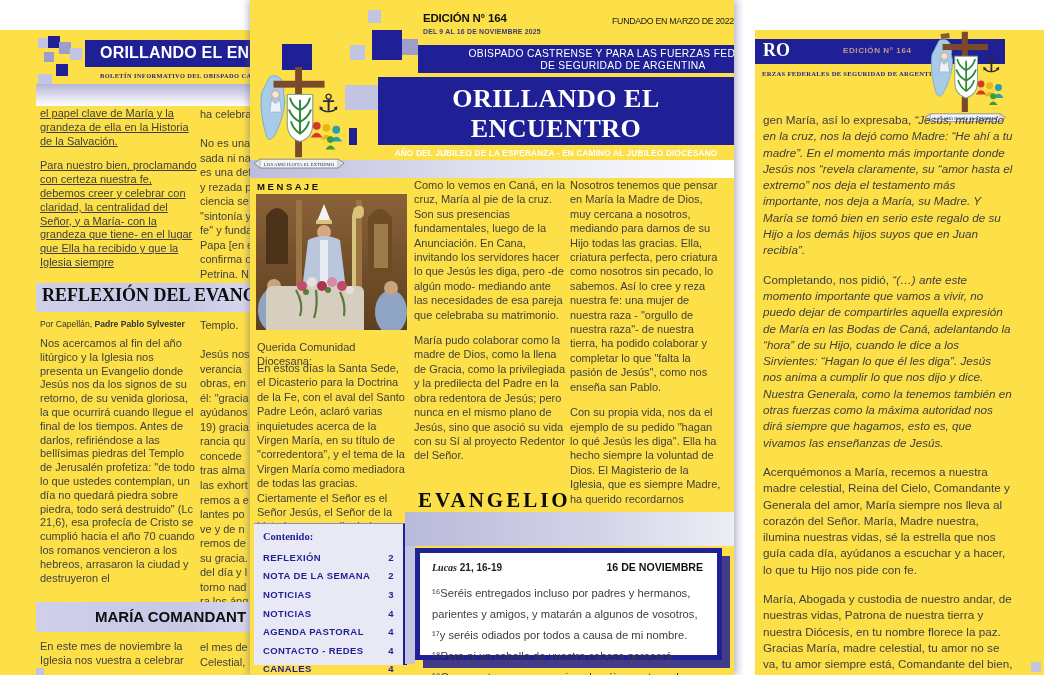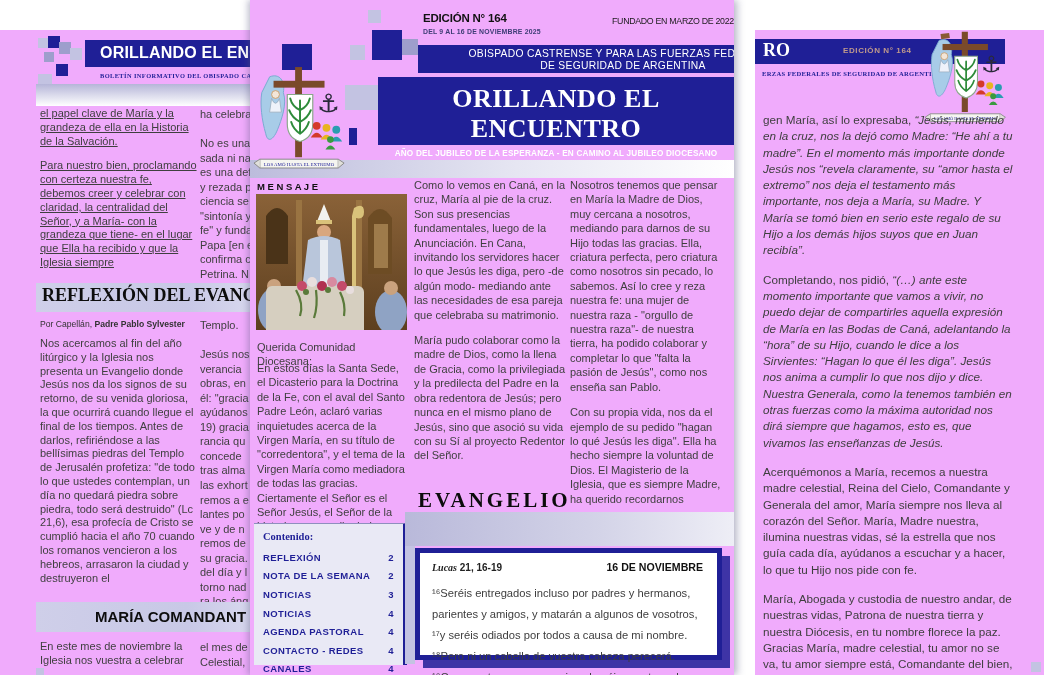--- a/index.html
+++ b/index.html
@@ -1,18 +1,18 @@
 <!DOCTYPE html>
 <html><head>
 <meta charset="utf-8">
 <style>
   html,body{margin:0;padding:0;background:#ffffff;}
   .stage{position:relative;width:1044px;height:675px;background:#ffffff;overflow:hidden;
          font-family:"Liberation Sans",sans-serif;}
-  .page{position:absolute;background:#f0abfc;overflow:hidden;}
+  .page{position:absolute;background:#fde047;overflow:hidden;}
   #page-left{left:0;top:30px;width:252px;height:645px;z-index:1;}
   #page-right{left:755px;top:30px;width:289px;height:645px;z-index:1;}
   #page-center{left:250px;top:0;width:484px;height:675px;z-index:3;
     box-shadow:-3px 0 6px rgba(90,90,130,.30), 4px 0 7px rgba(90,90,130,.35);}
   .abs{position:absolute;}
   .sq{position:absolute;}
   .navy{background:#1f1f96;}
   .lav{background:#c3c3e2;}
   .mlav{background:#9e9ecc;}
   .para{font-size:11px;line-height:14.4px;color:#3f3f3f;text-align:left;}

